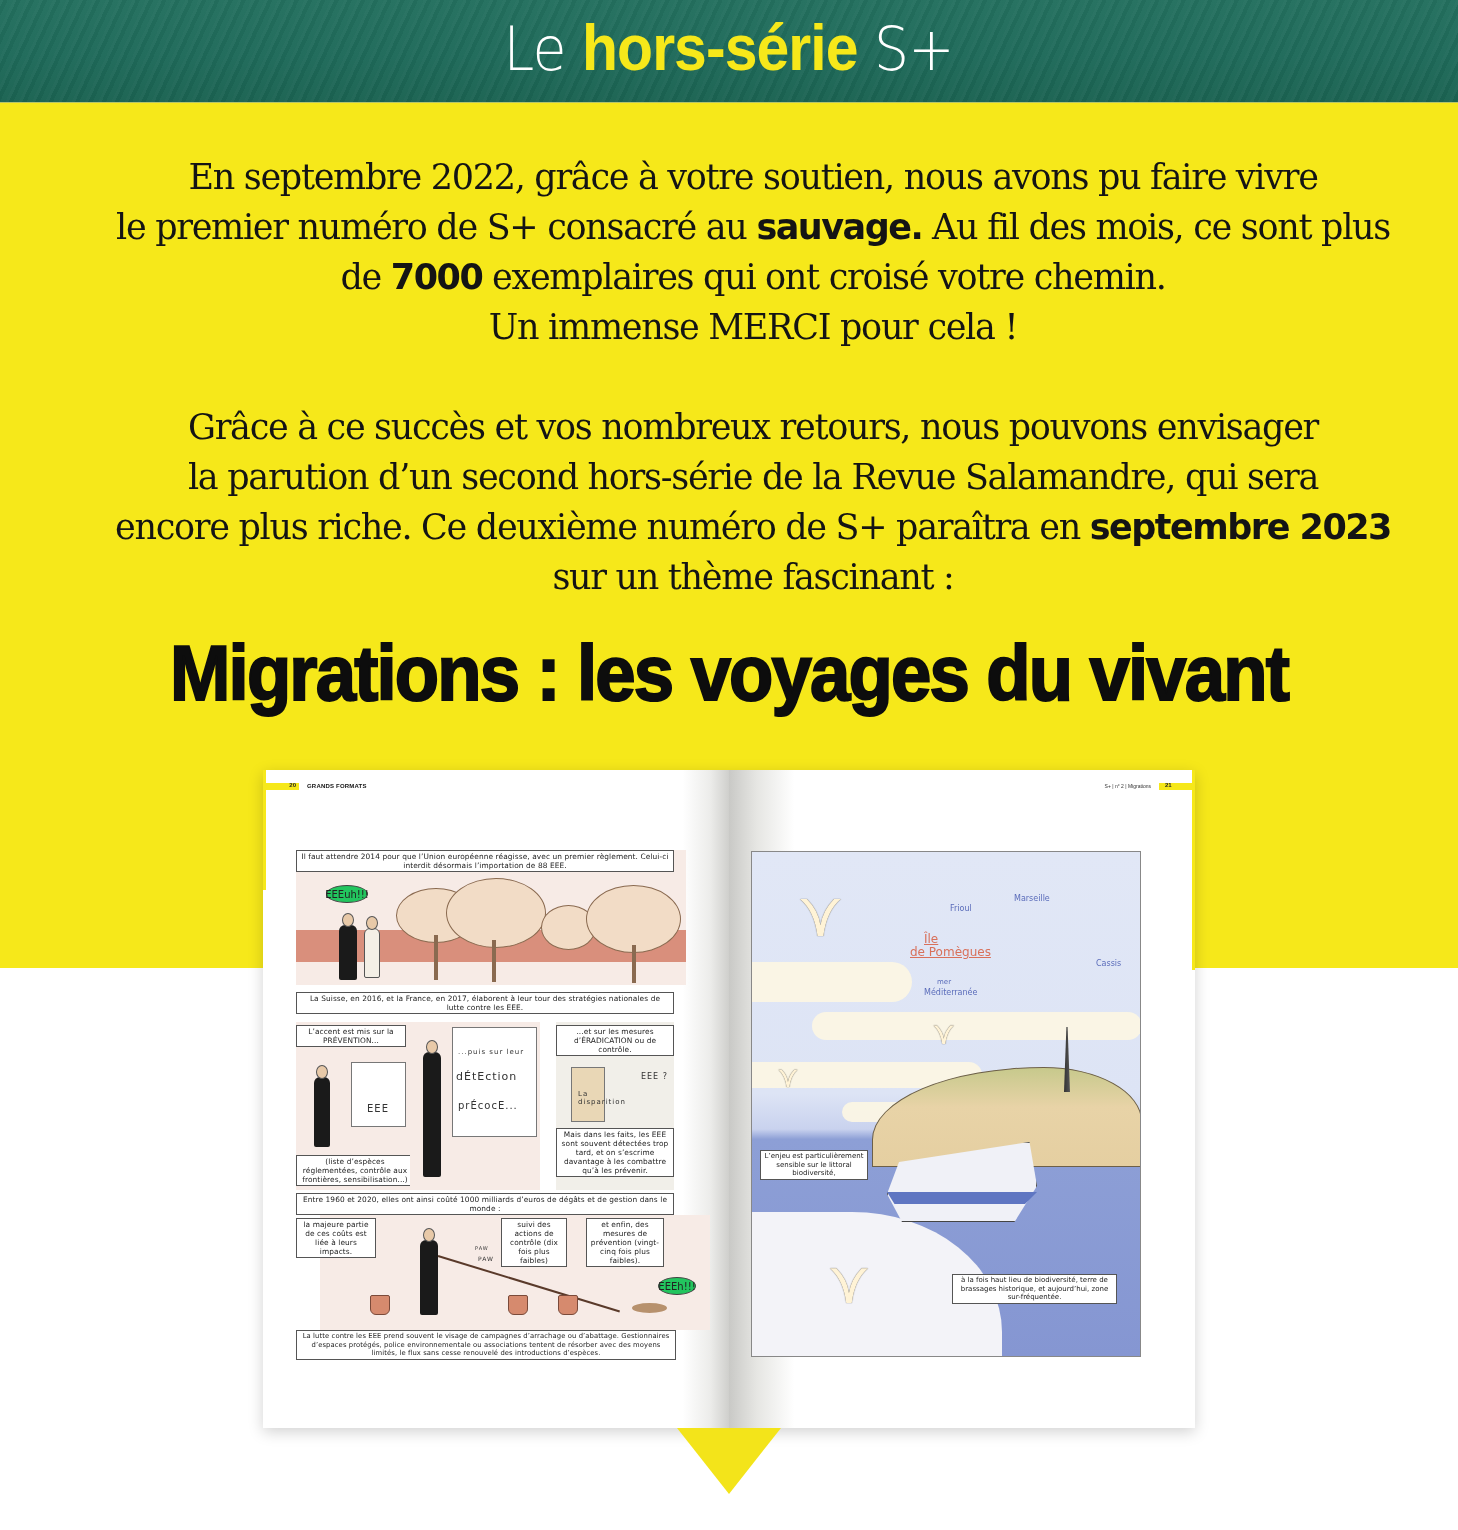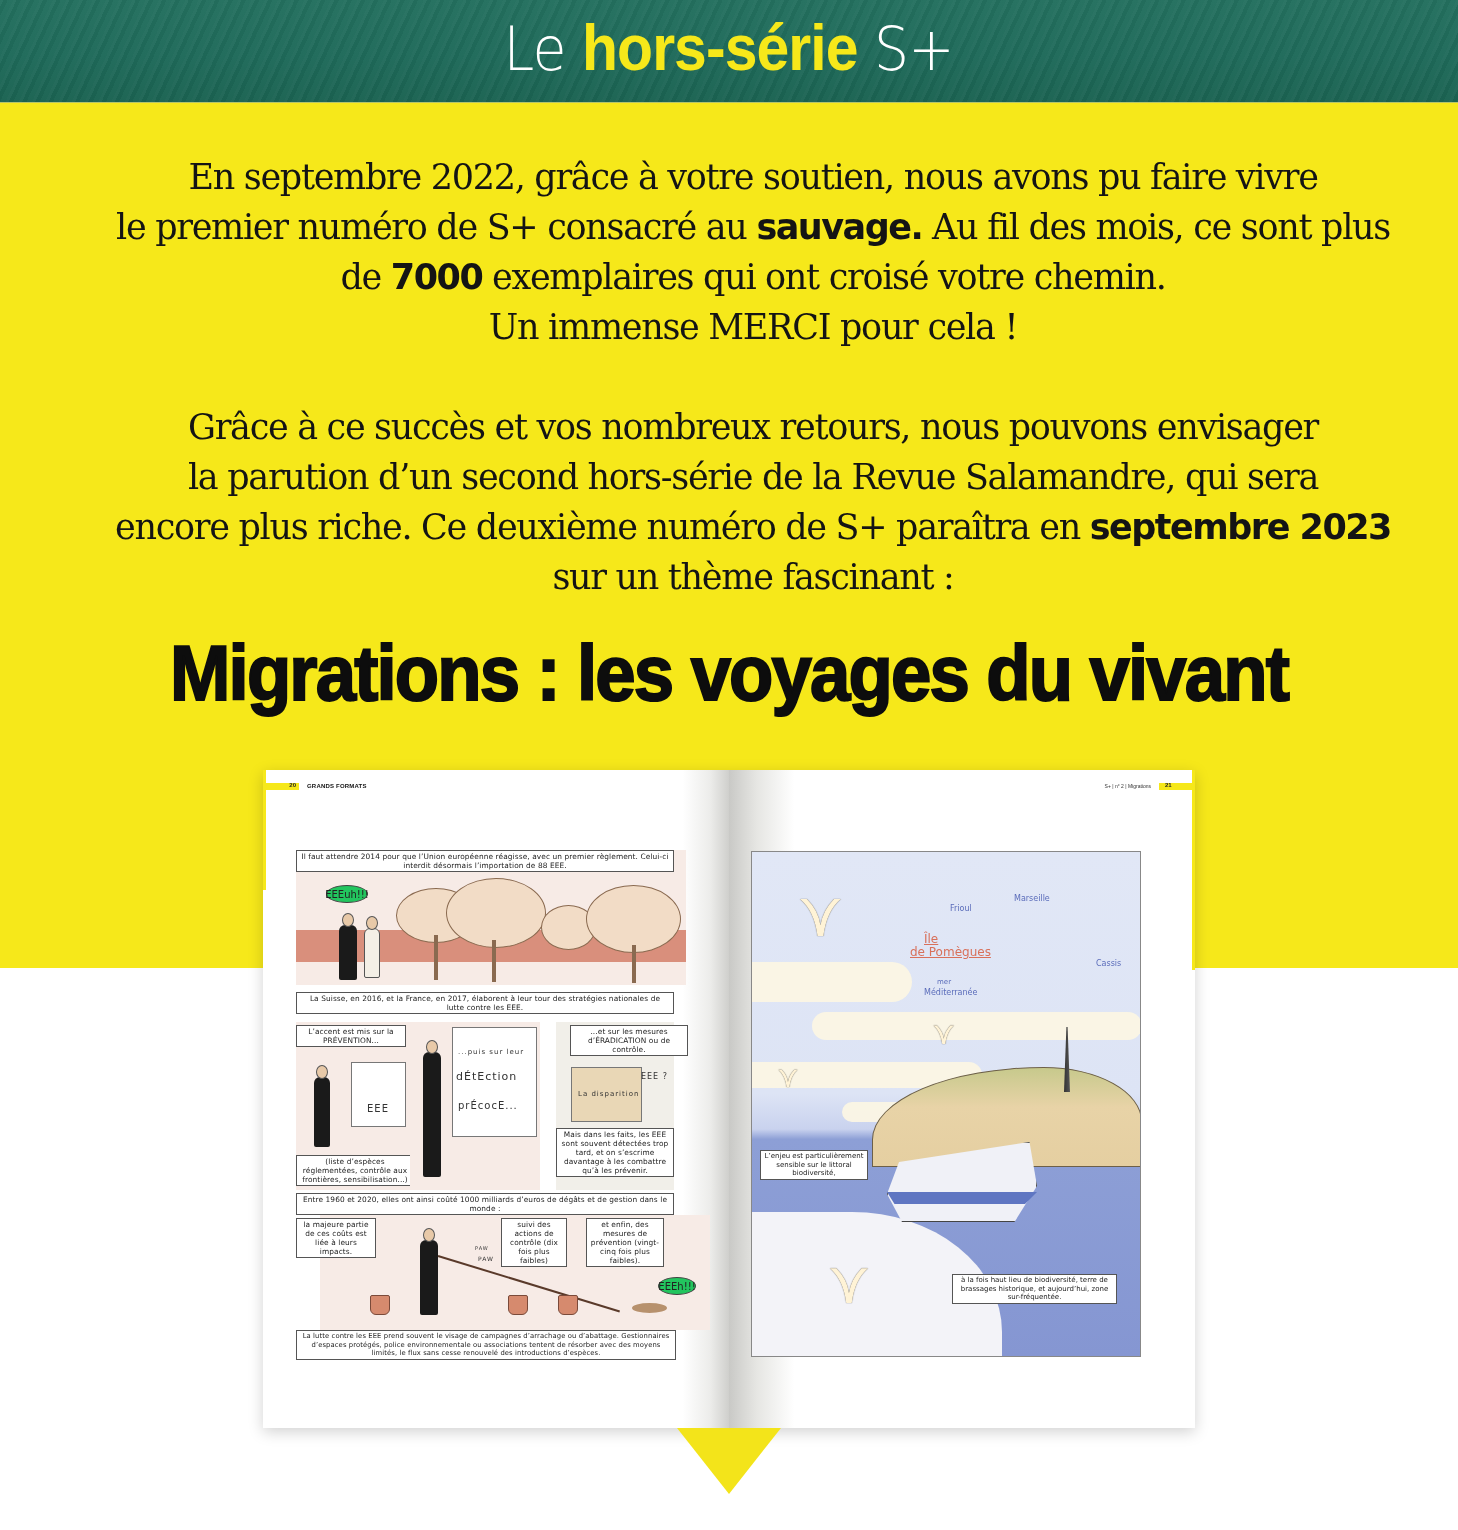--- a/index.html
+++ b/index.html
@@ -172,26 +172,26 @@
         <div class="board" style="left:42px;top:5px;width:85px;height:110px;">
           <div class="hand" style="left:5px;top:20px;font-size:7px;">...puis sur leur</div>
           <div class="hand" style="left:3px;top:42px;font-size:11px;">dÉtEction</div>
           <div class="hand" style="left:5px;top:72px;font-size:10px;">prÉcocE...</div>
         </div>
         <div class="figure" style="left:13px;top:30px;width:18px;height:125px;"></div>
         <div class="head" style="left:16px;top:18px;"></div>
       </div>
 
       <div class="panel" style="left:260px;top:172px;width:118px;height:168px;background:#f1efe9;">
-        <div class="board" style="left:15px;top:45px;width:71px;height:55px;background:#e9d7b6;padding-left:24px;">
+        <div class="board" style="left:15px;top:45px;width:34px;height:55px;background:#e9d7b6;padding-left:24px;">
           <div class="hand" style="left:6px;top:22px;font-size:7px;">La disparition</div>
         </div>
         <div class="hand" style="left:85px;top:50px;font-size:8px;">EEE ?</div>
       </div>
-      <div class="cap" style="left:260px;top:175px;width:118px;margin-left:14px;">...et sur les mesures d’ÉRADICATION ou de contrôle.</div>
+      <div class="cap" style="left:260px;top:175px;width:118px;">...et sur les mesures d’ÉRADICATION ou de contrôle.</div>
       <div class="cap" style="left:260px;top:278px;width:118px;">Mais dans les faits, les EEE sont souvent détectées trop tard, et on s’escrime davantage à les combattre qu’à les prévenir.</div>
 
       <div class="cap" style="left:0;top:343px;width:378px;">Entre 1960 et 2020, elles ont ainsi coûté 1000 milliards d’euros de dégâts et de gestion dans le monde :</div>
 
       <div class="panel" style="left:0;top:365px;width:390px;height:115px;margin-left:24px;">
         <div class="figure" style="left:100px;top:25px;width:18px;height:75px;"></div>
         <div class="head" style="left:103px;top:13px;"></div>
         <div style="position:absolute;left:118px;top:40px;width:190px;height:2px;background:#5a3a2a;transform:rotate(17deg);transform-origin:left;"></div>
         <div class="hand" style="left:155px;top:30px;font-size:5px;">PAW</div>
         <div class="hand" style="left:158px;top:40px;font-size:6px;">PAW</div>

